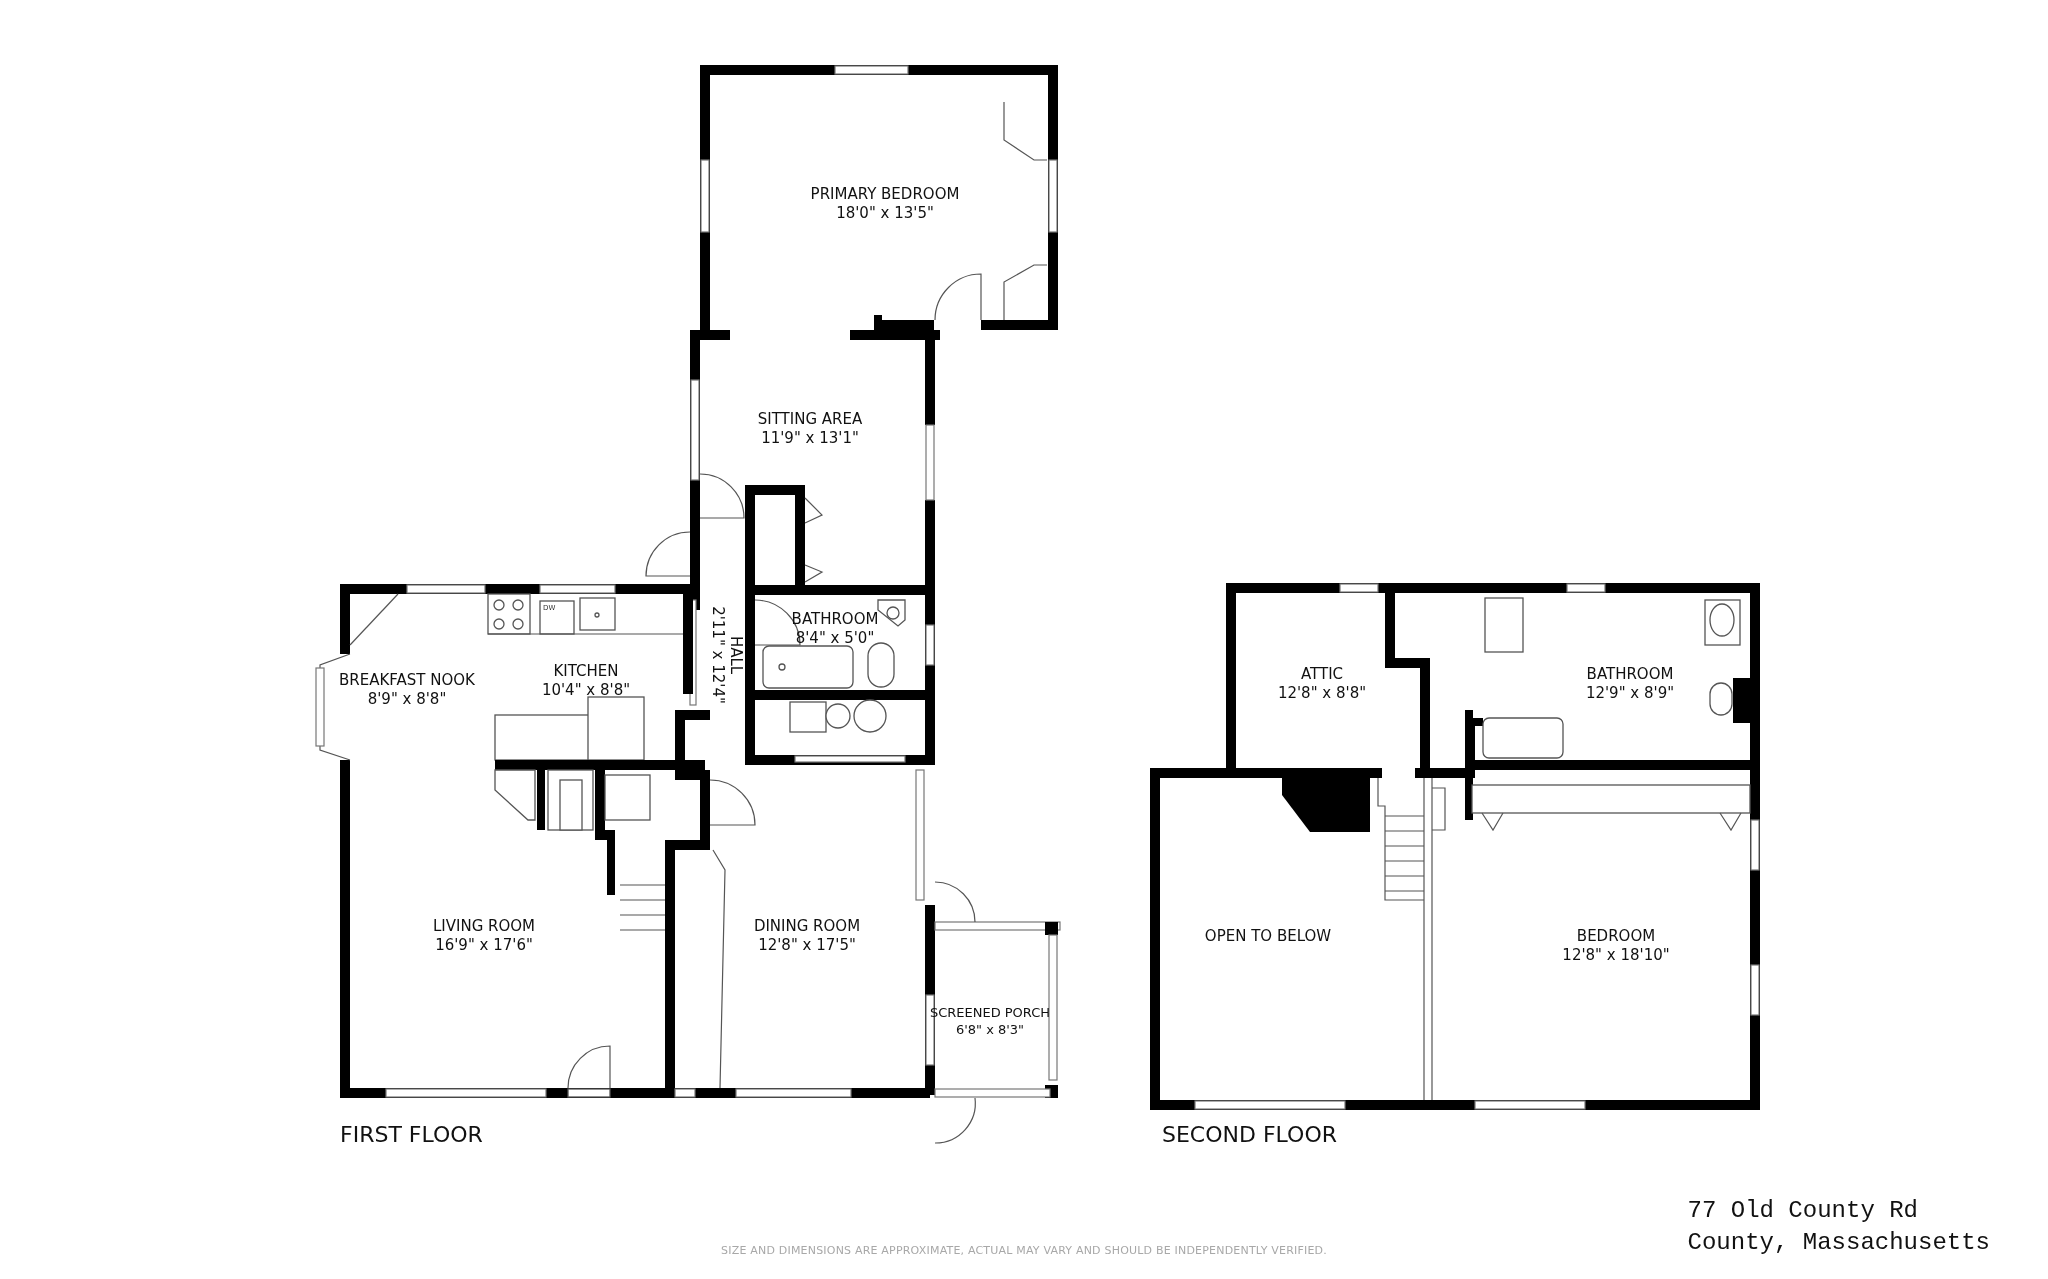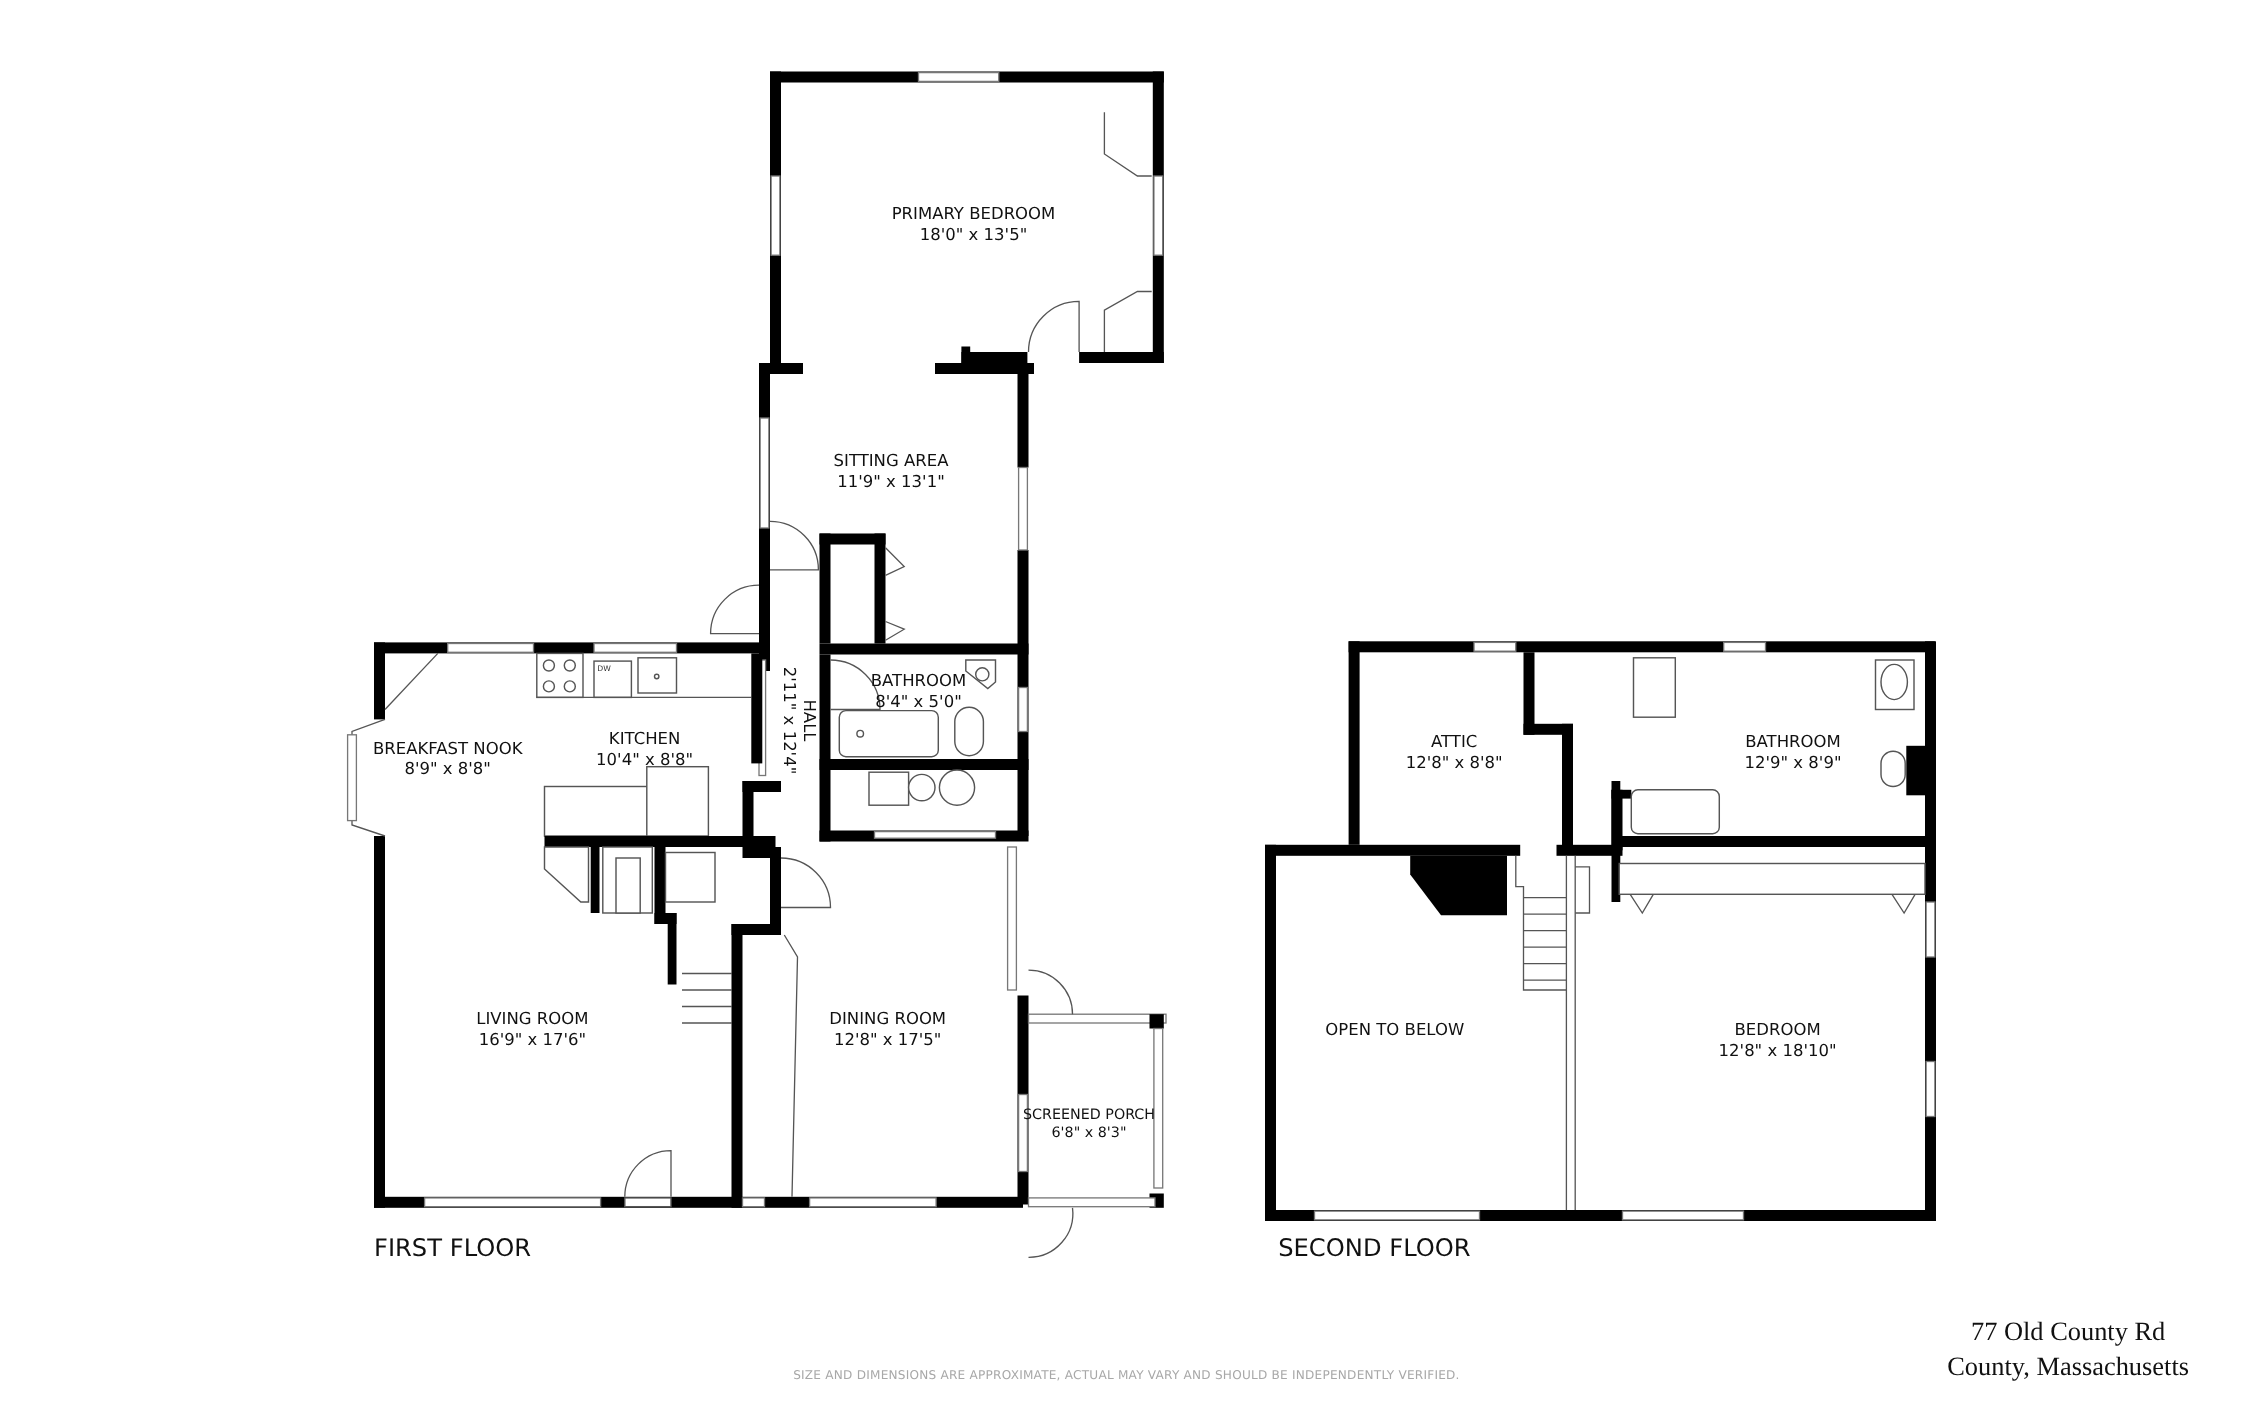--- a/index.html
+++ b/index.html
@@ -4,21 +4,21 @@
 <style>
   html, body { margin: 0; padding: 0; background: #ffffff; }
   body { width: 2048px; height: 1279px; position: relative; overflow: hidden; font-family: "DejaVu Sans", sans-serif; }
   svg { position: absolute; left: 0; top: 0; }
   .wall { fill: #000000; }
   .thin { fill: none; stroke: #555555; stroke-width: 1.2; }
   .win { fill: #ffffff; stroke: #777777; stroke-width: 1.2; }
   .fix { fill: #ffffff; stroke: #555555; stroke-width: 1.3; }
   .room-label { font-family: "DejaVu Sans", sans-serif; font-size: 15px; fill: #111111; text-anchor: middle; }
   .floor-label { font-family: "DejaVu Sans", sans-serif; font-size: 22px; fill: #111111; }
-  .addr { position: absolute; right: 58px; top: 1195px; text-align: center; font-family: Liberation Serif, serif; font-size: 24px; line-height: 32px; color: #111111; }
+  .addr { position: absolute; right: 58px; top: 1195px; text-align: left; font-family: Liberation Mono, monospace; font-size: 24px; line-height: 32px; color: #111111; }
   .disclaimer { position: absolute; left: 0; width: 2048px; top: 1244px; text-align: center; font-family: "DejaVu Sans", sans-serif; font-size: 11px; color: #a8a8a8; letter-spacing: 0.2px; }
 </style>
 </head>
 <body>
 
 <svg width="2048" height="1279" viewBox="0 0 2048 1279">
 
   <g>
 
     <g>

